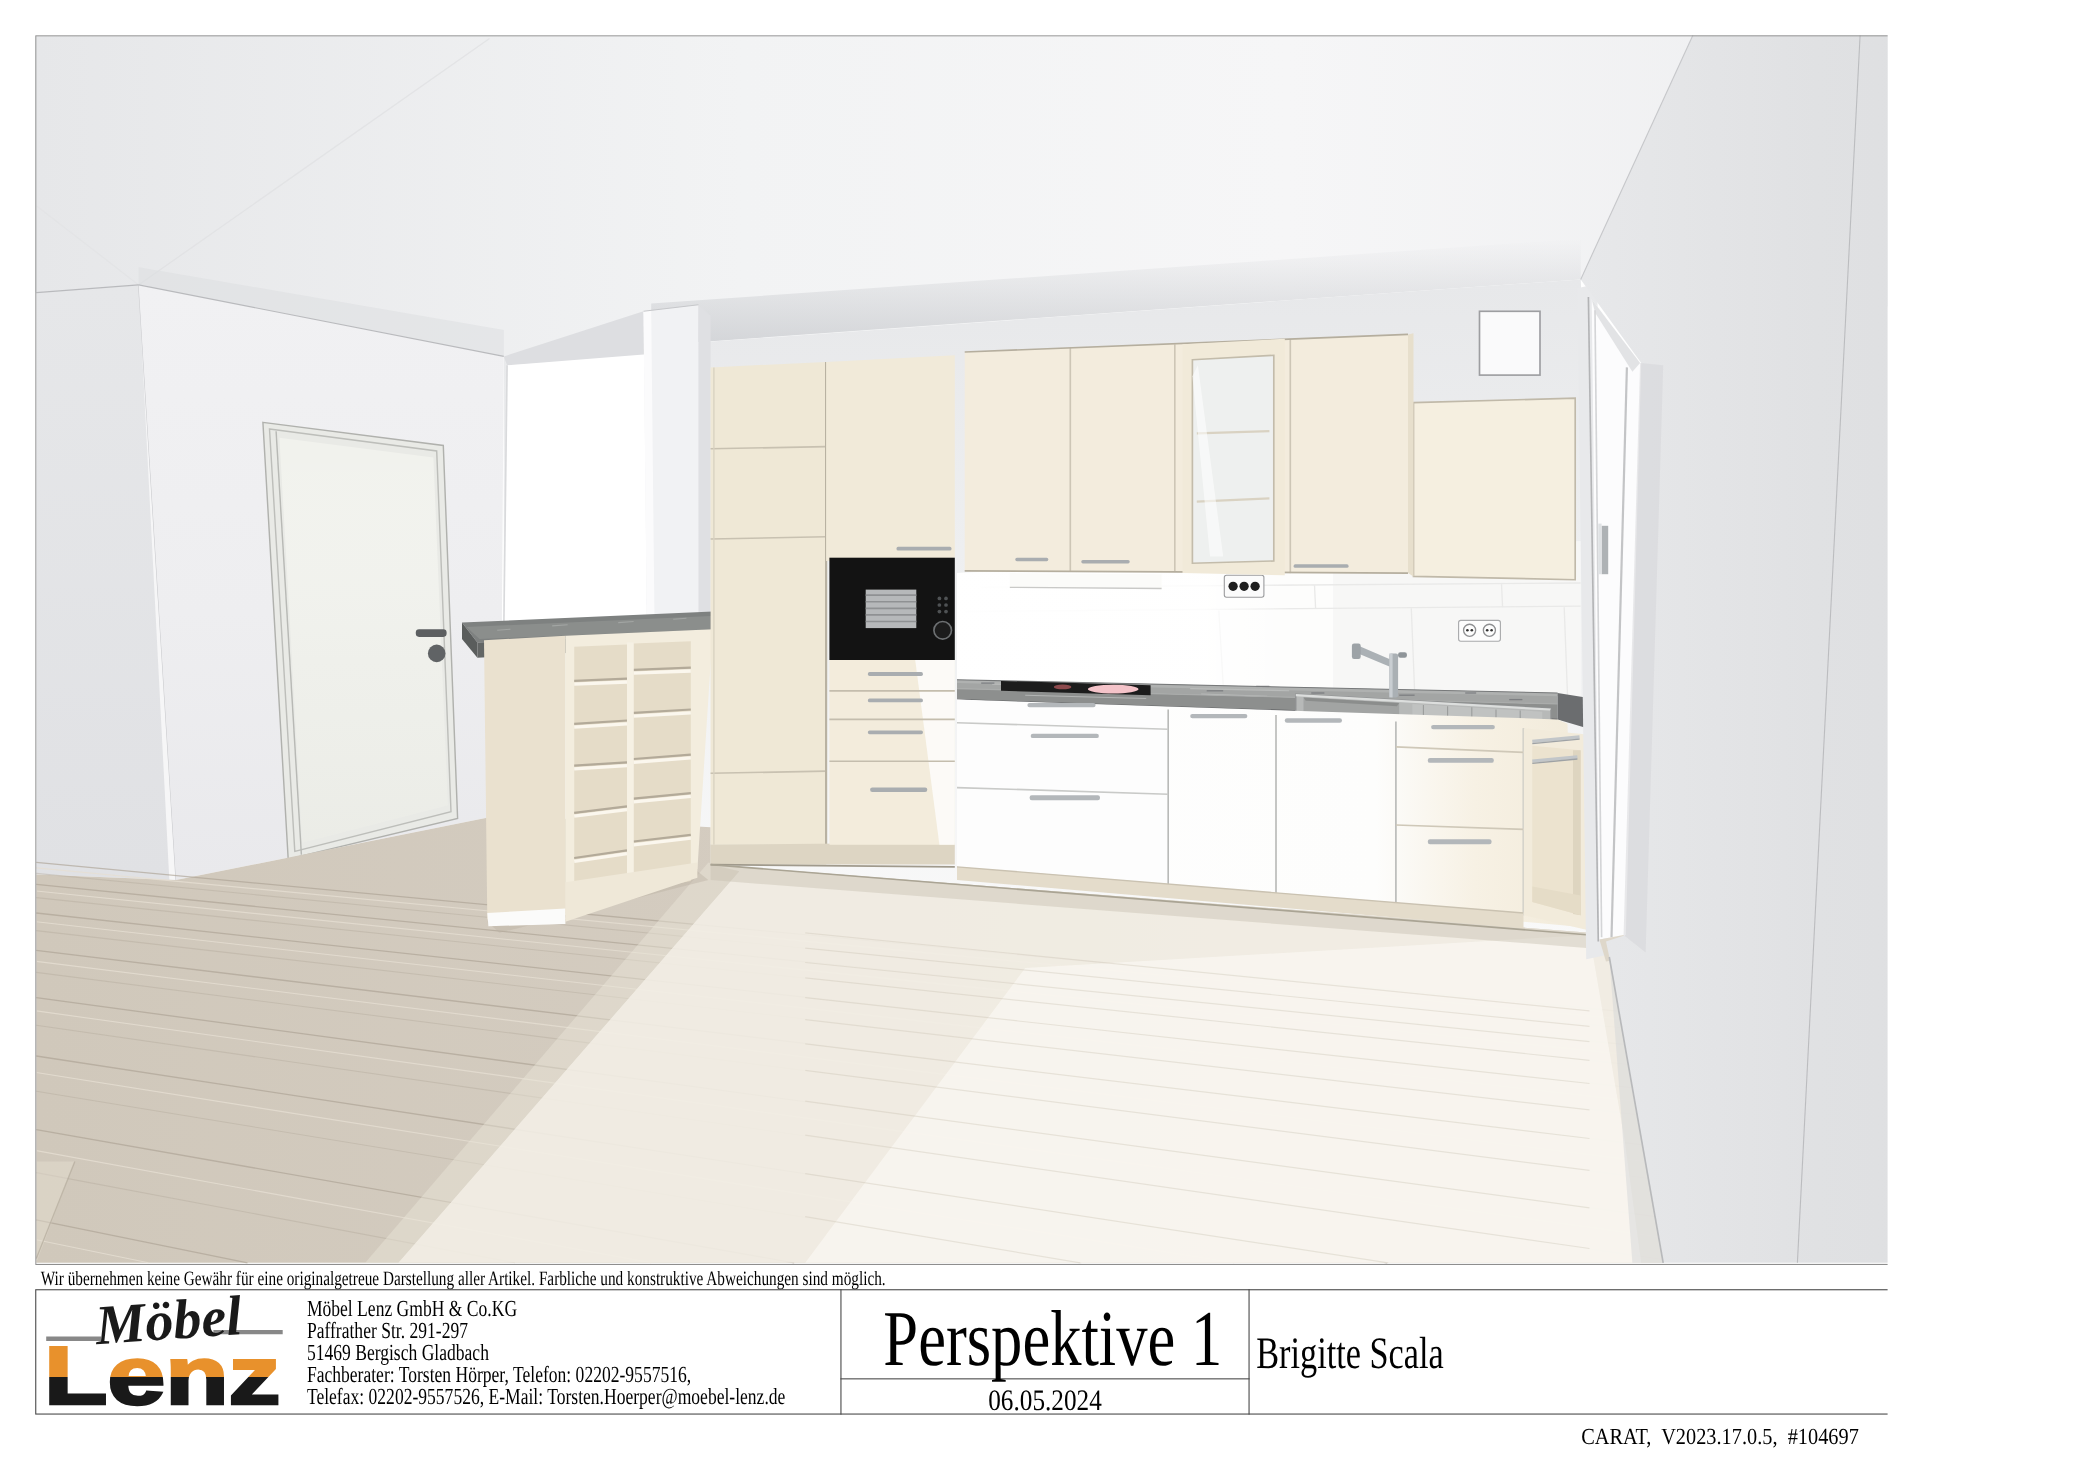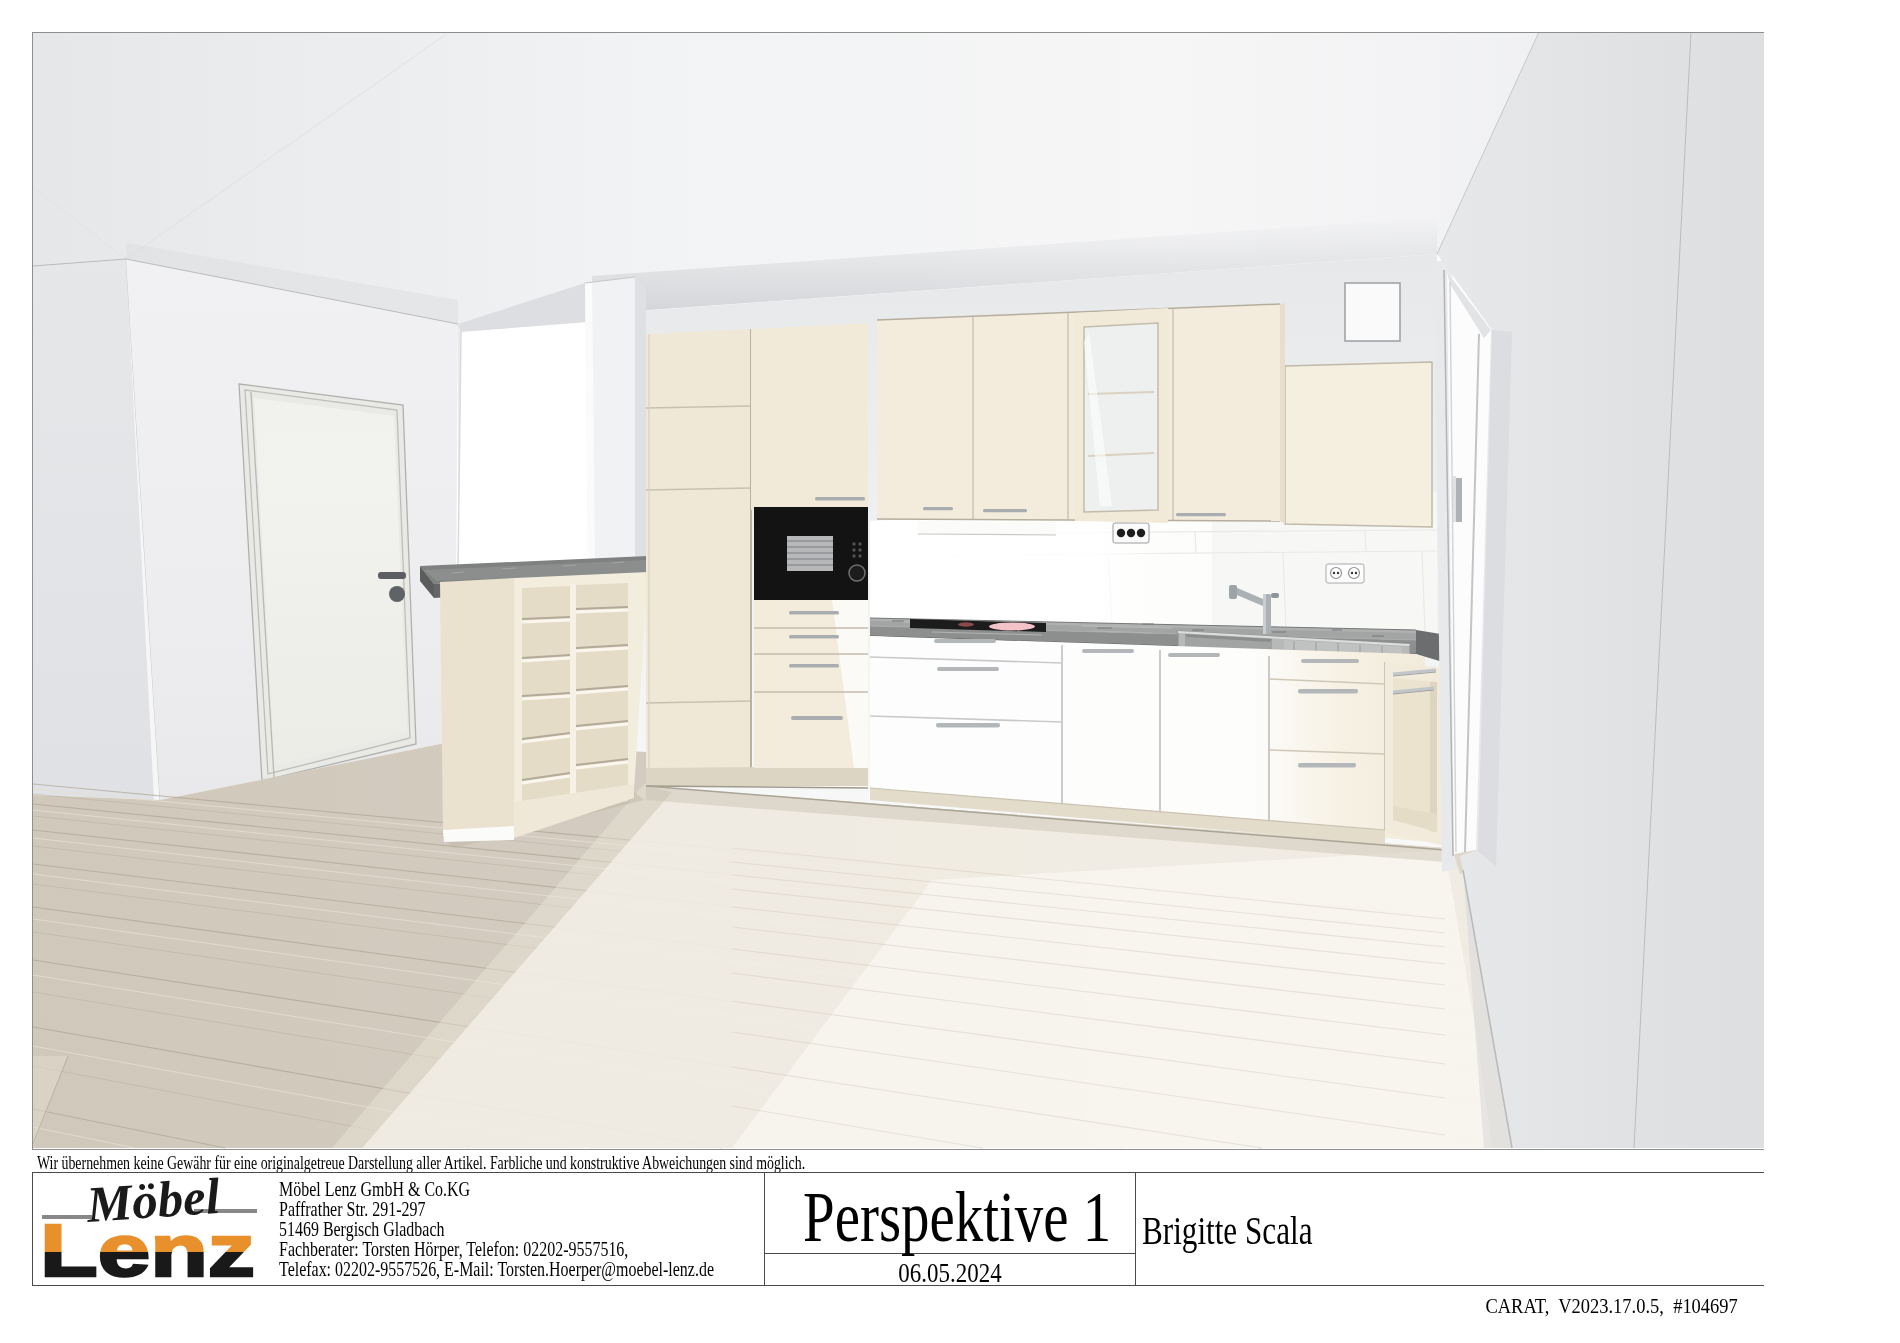--- a/index.html
+++ b/index.html
@@ -1,17 +1,17 @@
 <!DOCTYPE html>
 <html><head>
 <meta charset="utf-8">
 <style>
   html,body{margin:0;padding:0;background:#ffffff;width:1900px;height:1343px;
     font-family:"Liberation Serif", serif;}
-  #page{position:relative;width:1716px;height:1343px;overflow:hidden;padding-left:48px;}
+  #page{position:relative;width:1716px;height:1343px;overflow:hidden;}
   #scene{position:absolute;left:32px;top:32px;}
   .t{position:absolute;white-space:nowrap;color:#000;}
 </style>
 </head>
 <body>
 <div id="page">
 
 <svg id="scene" width="1836" height="1118" viewBox="0 0 1836 1118">
 <defs>
   <linearGradient id="ceil" x1="0" y1="0" x2="1" y2="0">

